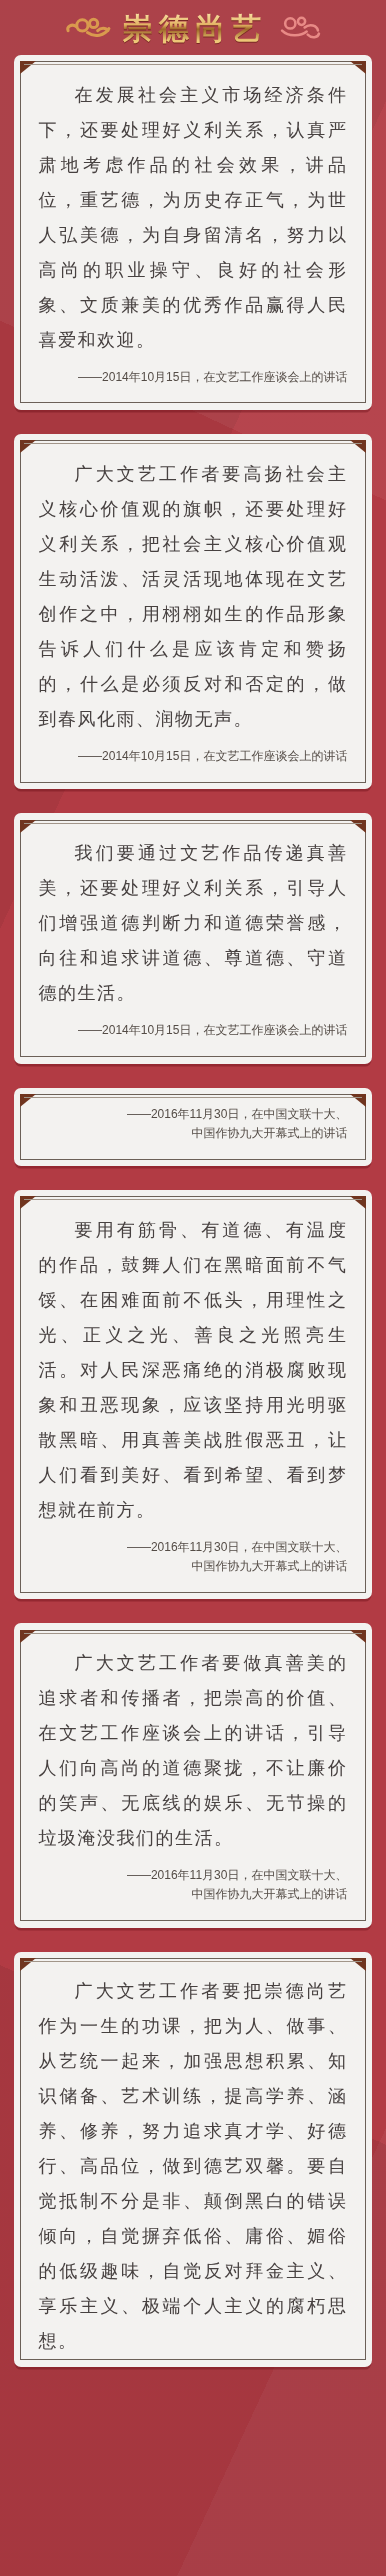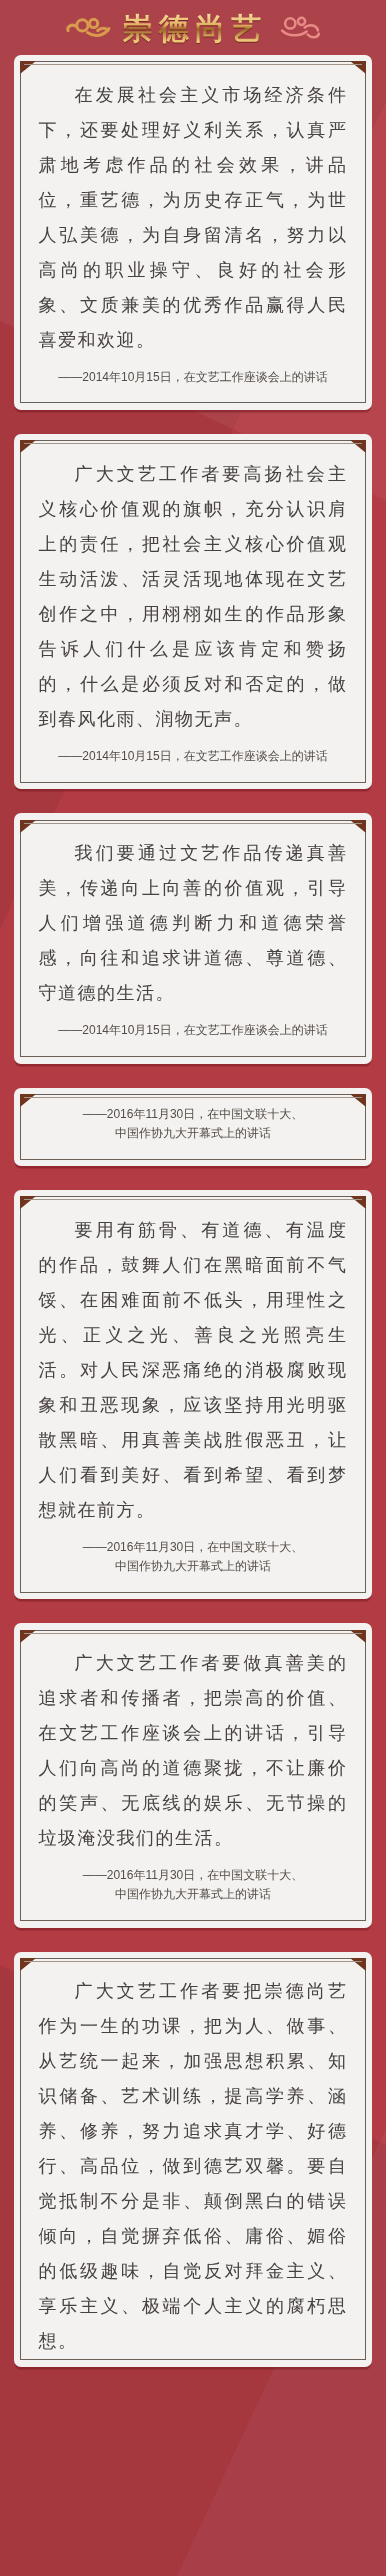--- a/index.html
+++ b/index.html
@@ -36,21 +36,21 @@
   .corner{position:absolute;width:0;height:0;top:-1px;}
   .corner.tl{left:-1px;border-top:13.4px solid #70351f;border-right:16.5px solid transparent;}
   .corner.tr{right:-1px;border-top:13.4px solid #70351f;border-left:16.5px solid transparent;}
   .quote{
     margin:0;padding:15.5px 17.5px 0;
     font-size:18px;line-height:35px;letter-spacing:1.5px;
     color:#474140;text-align:justify;text-indent:2em;
   }
   .attr{
     margin-top:10.3px;padding:0 17.5px 15.5px;
-    font-size:12px;line-height:19px;color:#544c46;text-align:center;
+    font-size:12px;line-height:19px;color:#544c46;text-align:right;
   }
   
   .card:nth-child(n+8) .quote{font-size:17px;line-height:29px;}
   .card:nth-child(n+8) .attr{padding-bottom:13.4px;}
 </style>
 </head>
 <body>
 
 <div class="header">
   <svg class="ornament" width="47" height="29" viewBox="0 0 92 56">
@@ -83,32 +83,32 @@
       <div class="attr">
           <div>——2014年10月15日，在文艺工作座谈会上的讲话</div>
         </div>
     </div>
   </section>
 
   <section class="card">
     <div class="frame">
       <i class="corner tl"></i>
       <i class="corner tr"></i>
-      <p class="quote">广大文艺工作者要高扬社会主义核心价值观的旗帜，充分认识肩上的责任，把社会主义核心价值观生动活泼、活灵活现地体现在文艺创作之中，用栩栩如生的作品形象告诉人们什么是应该肯定和赞扬的，什么是必须反对和否定的，做到春风化雨、润物无声。</p>
+      <p class="quote">广大文艺工作者要高扬社会主义核心价值观的旗帜，还要处理好义利关系，把社会主义核心价值观生动活泼、活灵活现地体现在文艺创作之中，用栩栩如生的作品形象告诉人们什么是应该肯定和赞扬的，什么是必须反对和否定的，做到春风化雨、润物无声。</p>
       <div class="attr">
           <div>——2014年10月15日，在文艺工作座谈会上的讲话</div>
         </div>
     </div>
   </section>
 
   <section class="card">
     <div class="frame">
       <i class="corner tl"></i>
       <i class="corner tr"></i>
-      <p class="quote">我们要通过文艺作品传递真善美，传递向上向善的价值观，引导人们增强道德判断力和道德荣誉感，向往和追求讲道德、尊道德、守道德的生活。</p>
+      <p class="quote">我们要通过文艺作品传递真善美，还要处理好义利关系，引导人们增强道德判断力和道德荣誉感，向往和追求讲道德、尊道德、守道德的生活。</p>
       <div class="attr">
           <div>——2014年10月15日，在文艺工作座谈会上的讲话</div>
         </div>
     </div>
   </section>
 
   <section class="card">
     <div class="frame">
       <i class="corner tl"></i>
       <i class="corner tr"></i>

